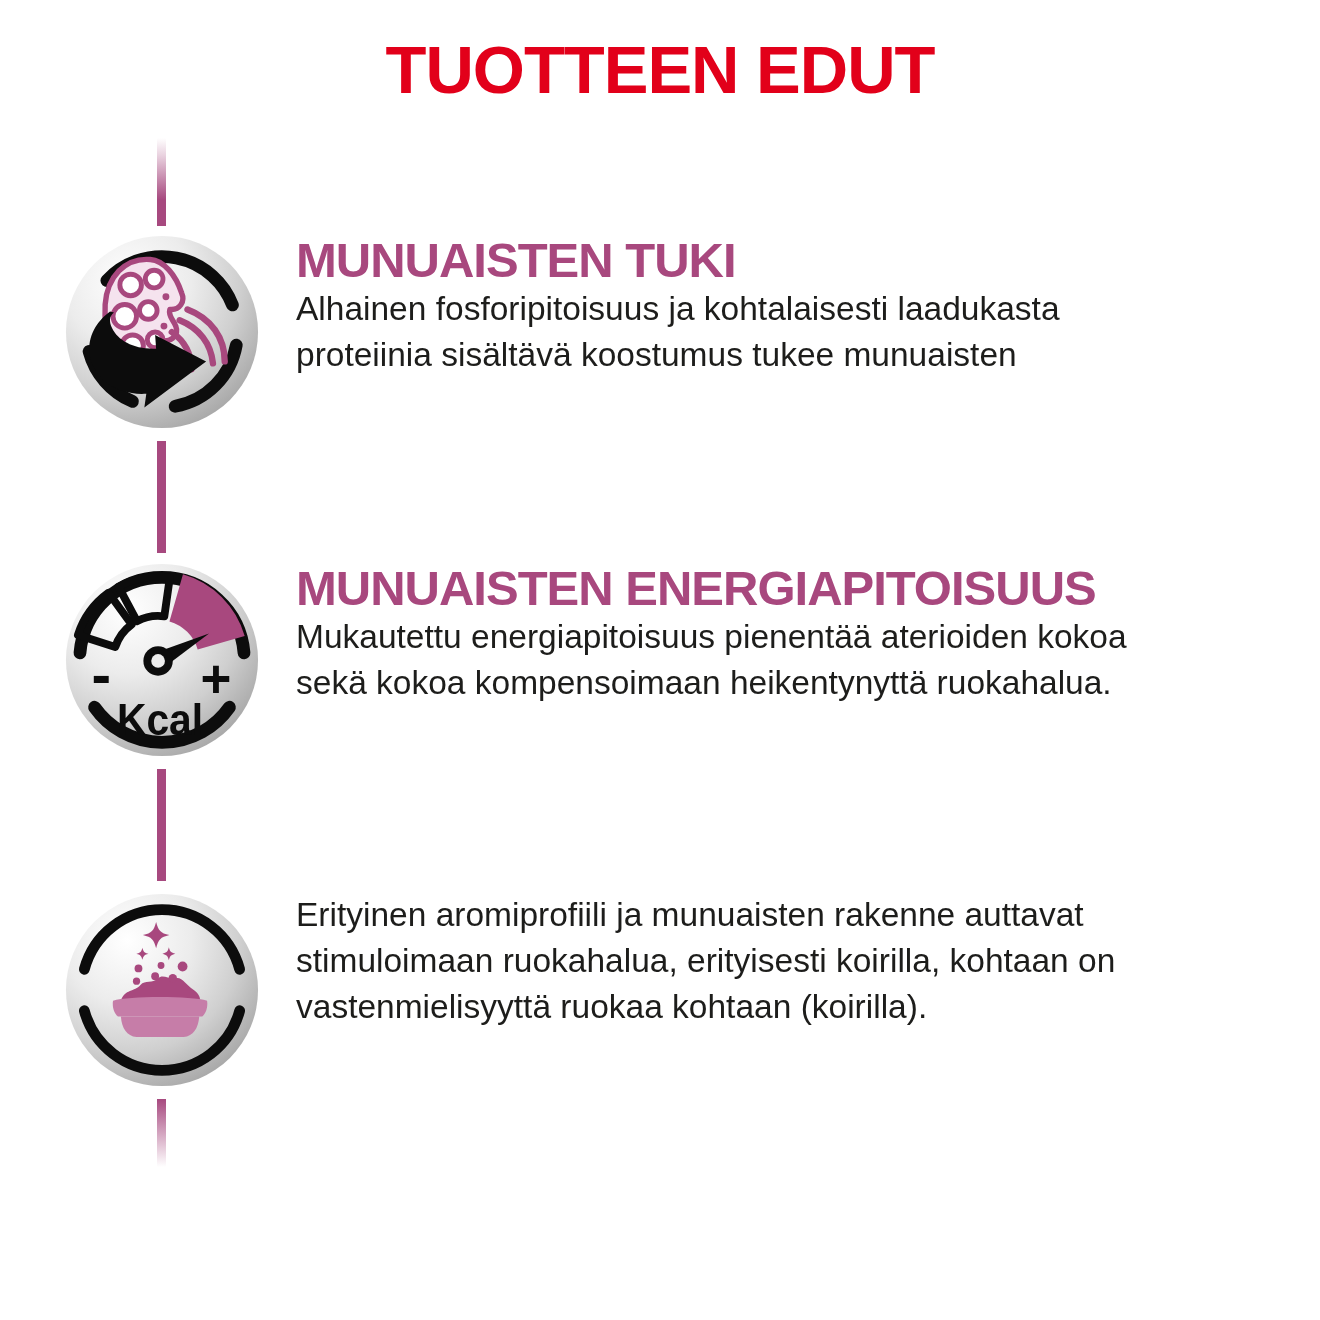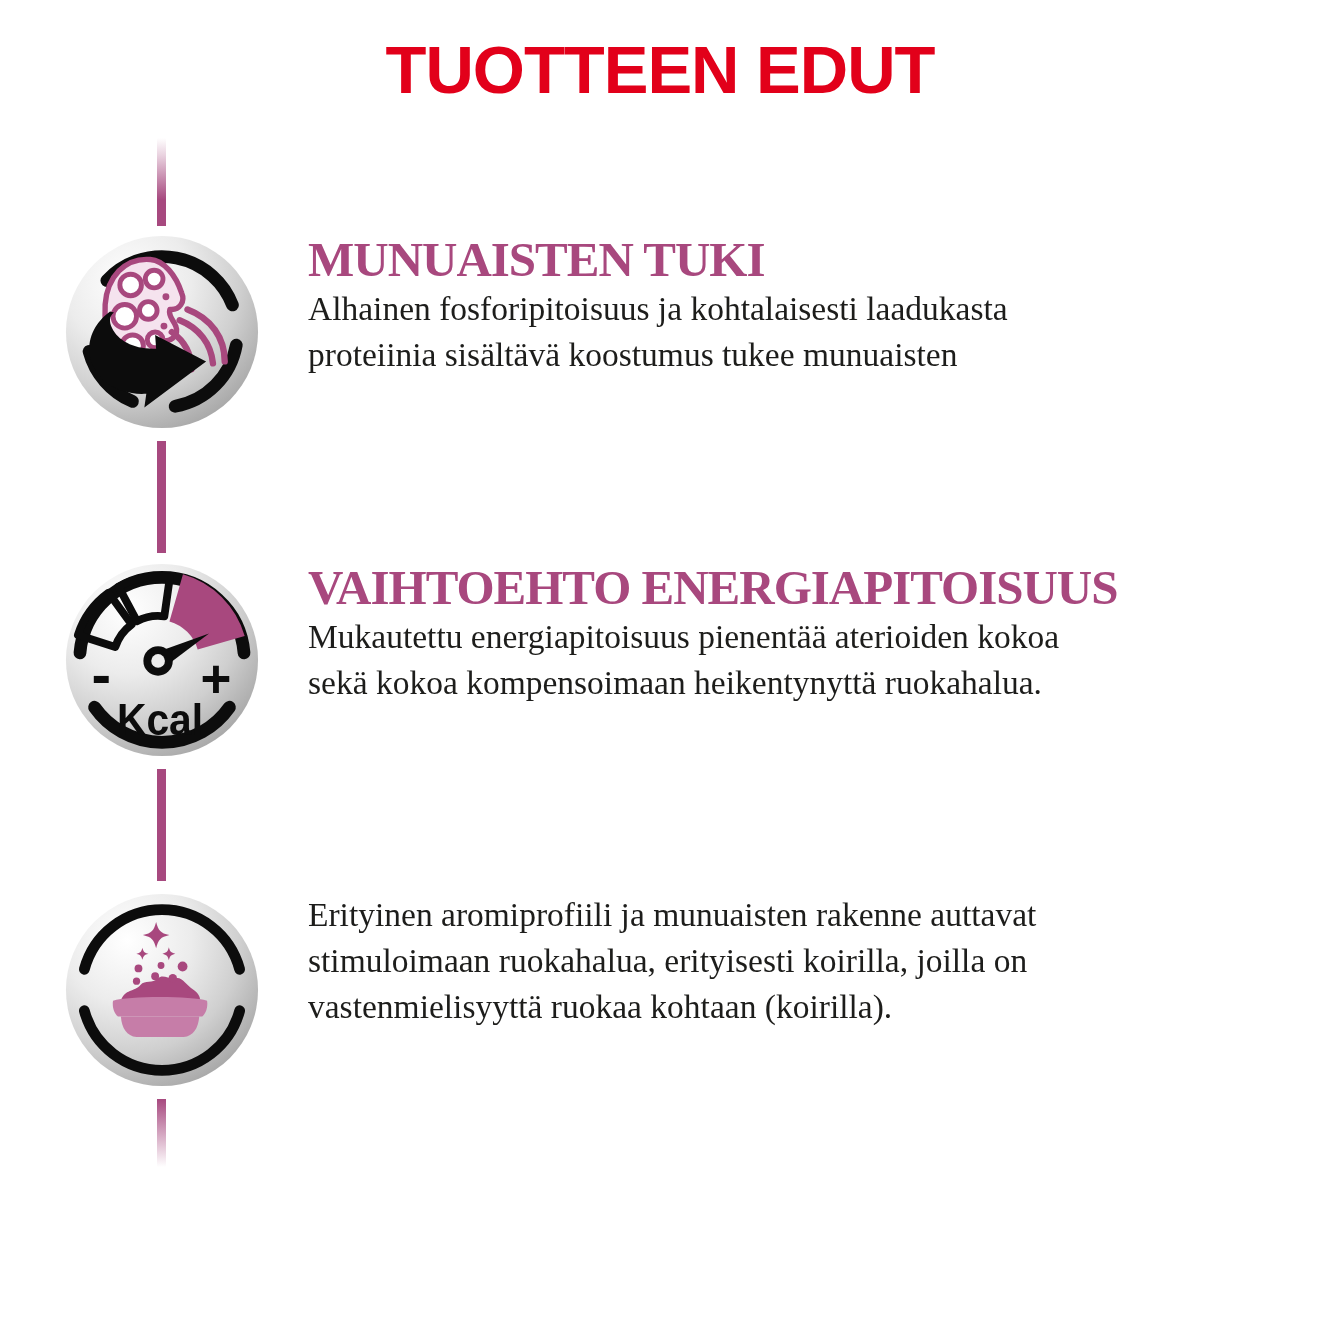--- a/index.html
+++ b/index.html
@@ -13,21 +13,21 @@
   
   .rail-seg{position:absolute;left:157px;width:9px;background:#a7497f;}
   .rail-seg.fade-top{background:linear-gradient(to bottom,rgba(167,73,127,0) 0%,rgba(167,73,127,.25) 20%,#a7497f 70%);}
   .rail-seg.fade-bottom{background:linear-gradient(to bottom,#a7497f 0%,rgba(167,73,127,.25) 75%,rgba(167,73,127,0) 100%);}
 
   
   .benefit-icon{position:absolute;left:64px;width:196px;height:196px;}
   .benefit-icon svg{display:block;width:196px;height:196px;}
 
   
-  .section{position:absolute;left:308px;width:990px;font-family:Liberation Serif, serif;}
+  .section{position:absolute;left:296px;width:990px;}
   .section h2{margin:0;font-size:49px;line-height:52px;font-weight:bold;color:#a8487e;letter-spacing:-1px;}
   .section .body{margin-top:0;font-size:33.5px;line-height:46px;color:#1d1d1b;}
   .section .body div{white-space:nowrap;}
 
   
   .footer-bar-left{position:absolute;left:0;top:1236px;width:82px;height:22px;background:#e2001a;}
   .footer-bar-right{position:absolute;left:238px;top:1236px;width:994px;height:22px;
     background:linear-gradient(to right,#e2001a 0%,#e2001a 75%,rgba(226,0,26,0) 100%);}
   .crown{position:absolute;left:84px;top:1205px;width:140px;height:95px;}
 </style>
@@ -142,31 +142,31 @@
 
   <div class="section" style="top:234px;">
     <h2>MUNUAISTEN TUKI</h2>
     <div class="body">
       <div>Alhainen fosforipitoisuus ja kohtalaisesti laadukasta</div>
       <div>proteiinia sisältävä koostumus tukee munuaisten</div>
     </div>
   </div>
 
   <div class="section" style="top:562px;">
-    <h2>VAIHTOEHTO ENERGIAPITOISUUS</h2>
+    <h2>MUNUAISTEN ENERGIAPITOISUUS</h2>
     <div class="body">
       <div>Mukautettu energiapitoisuus pienentää aterioiden kokoa</div>
       <div>sekä kokoa kompensoimaan heikentynyttä ruokahalua.</div>
     </div>
   </div>
 
   <div class="section" style="top:892px;">
     <div class="body">
       <div>Erityinen aromiprofiili ja munuaisten rakenne auttavat</div>
-      <div>stimuloimaan ruokahalua, erityisesti koirilla, joilla on</div>
+      <div>stimuloimaan ruokahalua, erityisesti koirilla, kohtaan on</div>
       <div>vastenmielisyyttä ruokaa kohtaan (koirilla).</div>
     </div>
   </div>
 
   <div class="footer-bar-left"></div>
   <div class="footer-bar-right"></div>
   <svg class="crown" viewBox="0 0 140 95">
     <g fill="#e2001a">
       <circle cx="18" cy="28" r="7.4"></circle>
       <circle cx="46" cy="18" r="8"></circle>

